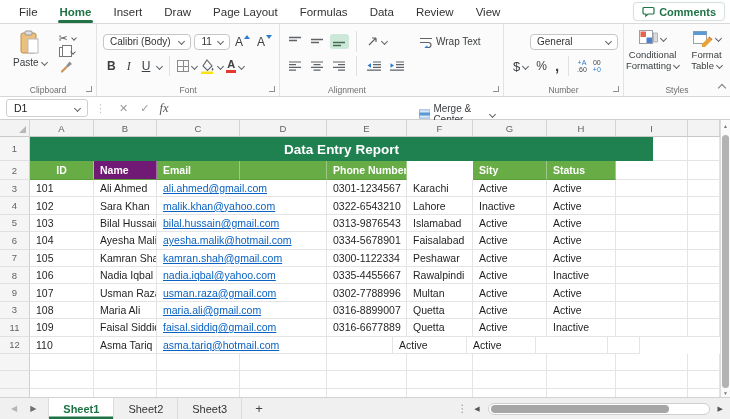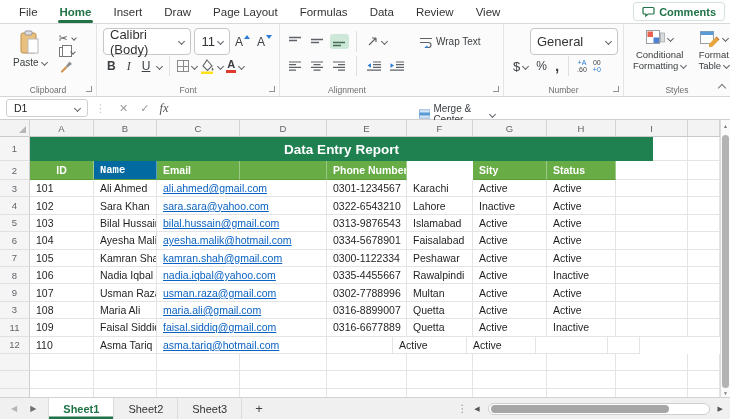--- a/index.html
+++ b/index.html
@@ -26,21 +26,21 @@
   .rbtn.sel { background:#cde8d9; }
   
   .clip-body { display:flex; }
   .paste { display:flex; flex-direction:column; align-items:center; padding:1px 7px; }
   .paste .plbl { font-size:10px; color:#3c4043; display:flex; align-items:center; gap:3px; margin-top:2px; }
   .minis { display:flex; flex-direction:column; justify-content:space-between; padding:2px 0 2px 5px; }
   .mini { display:flex; align-items:center; gap:4px; font-size:11px; color:#555; height:14px; }
   .copy-ic { width:8px; height:10px; border:1px solid #777; background:#fff; position:relative; }
   .copy-ic::after { content:""; position:absolute; left:2px; top:-3px; width:8px; height:10px; border:1px solid #777; background:#fff; }
   
-  .combo { height:27px; border:1px solid #c6c6c6; border-radius:4px; background:#fff; display:flex; align-items:center; padding:0 6px; font-size:13px; color:#333; }
+  .combo { height:16px; border:1px solid #c6c6c6; border-radius:4px; background:#fff; display:flex; align-items:center; padding:0 6px; font-size:10px; color:#333; }
   .combo .chev { margin-left:auto; }
   .biu { font-size:12px; color:#3c4043; padding:1px 4px; }
   .b { font-weight:700; } .i { font-style:italic; font-family:"Liberation Serif",serif; } .u { text-decoration:underline; }
   .grid-ic { width:12px; height:12px; border:1px solid #8a8a8a;
      background:linear-gradient(#8a8a8a,#8a8a8a) center/100% 1px no-repeat, linear-gradient(#8a8a8a,#8a8a8a) center/1px 100% no-repeat; }
   .fc-ic { font-weight:700; font-size:11px; color:#3c4043; border-bottom:3px solid #e23b2e; line-height:11px; padding:0 1px; }
   .tri { width:0; height:0; display:inline-block; }
   .tri.up { border-left:3px solid transparent; border-right:3px solid transparent; border-bottom:4px solid #2b7cd3; }
   .tri.dn { border-left:3px solid transparent; border-right:3px solid transparent; border-top:4px solid #2b7cd3; }
   .grow-btn { font-size:12px; color:#3c4043; display:flex; align-items:flex-start; gap:1px; padding:0 2px; }
@@ -299,21 +299,21 @@
       <span class="dec-btn">
           <span>00</span>
           <span class="blue">+0</span>
         </span>
     </div>
     <div class="grp-label">Number</div>
     <div class="launcher"></div>
   </div>
 
   <div class="grp" style="width:106px; border-right:none;">
-    <div style="display:flex; justify-content:space-between; gap:6px; padding-top:1px;">
+    <div style="display:flex; justify-content:flex-end; gap:6px; padding-top:1px;">
       <div class="style-btn">
         <span class="ic-line">
           <svg width="19" height="17" viewBox="0 0 19 17">
               <rect x="0.5" y="0.5" width="13" height="13" fill="#fff" stroke="#9aa0a6"></rect>
               <rect x="1.5" y="1.5" width="5.5" height="5.5" fill="#e8634f"></rect>
               <rect x="7.5" y="7.5" width="5.5" height="5.5" fill="#4f81d0"></rect>
               <rect x="14.5" y="3" width="4" height="9" fill="#d9dbde" stroke="#9aa0a6" stroke-width="0.7"></rect>
             </svg>
           <span class="chev"></span>
         </span>
@@ -374,21 +374,21 @@
   <div class="rowswrap">
       <div class="r" style="height:24px">
         <div class="rh">1</div>
         <div class="c title" style="width: 623px; background: rgb(31, 128, 80);">Data Entry Report</div>
         <div class="c" style="width:35px"></div>
         <div class="c" style="width:32px"></div>
       </div>
       <div class="r" style="height:19px">
         <div class="rh">2</div>
         <div class="c hc center" style="width: 64px; background: rgb(103, 172, 69);">ID</div>
-        <div class="c hc" style="width: 63px; background: #0369a1; font-family: Liberation Mono, monospace;">Name</div>
+        <div class="c hc" style="width: 63px; background: #701a75;">Name</div>
         <div class="c hc" style="width: 83px; background: rgb(103, 172, 69);">Email</div>
         <div class="c hc" style="width: 87px; background: rgb(103, 172, 69);"></div>
         <div class="c hc" style="width: 80px; background: rgb(103, 172, 69);">Phone Number</div>
         <div class="c hc" style="width: 66px; background: rgb(103, 172, 69); margin-top: 32px;">City</div>
         <div class="c hc" style="width: 74px; background: rgb(103, 172, 69);">Sity</div>
         <div class="c hc" style="width: 69px; background: rgb(103, 172, 69);">Status</div>
         <div class="c" style="width:72px"></div>
         <div class="c" style="width:32px"></div>
       </div>
       <div class="r" style="height:17.4px">
@@ -400,21 +400,21 @@
         <div class="c" style="width:66px">Karachi</div>
         <div class="c" style="width:74px">Active</div>
         <div class="c" style="width:69px">Active</div>
         <div class="c" style="width:72px"></div>
         <div class="c" style="width:32px"></div>
       </div>
       <div class="r" style="height:17.4px">
         <div class="rh">4</div>
         <div class="c" style="width:64px">102</div>
         <div class="c" style="width:63px">Sara Khan</div>
-        <div class="c link" style="width:170px">sara.sara@yahoo.com</div>
+        <div class="c link" style="width:170px">malik.khan@yahoo.com</div>
         <div class="c" style="width:80px">0322-6543210</div>
         <div class="c" style="width:66px">Lahore</div>
         <div class="c" style="width:74px">Inactive</div>
         <div class="c" style="width:69px">Active</div>
         <div class="c" style="width:72px"></div>
         <div class="c" style="width:32px"></div>
       </div>
       <div class="r" style="height:17.4px">
         <div class="rh">5</div>
         <div class="c" style="width:64px">103</div>

